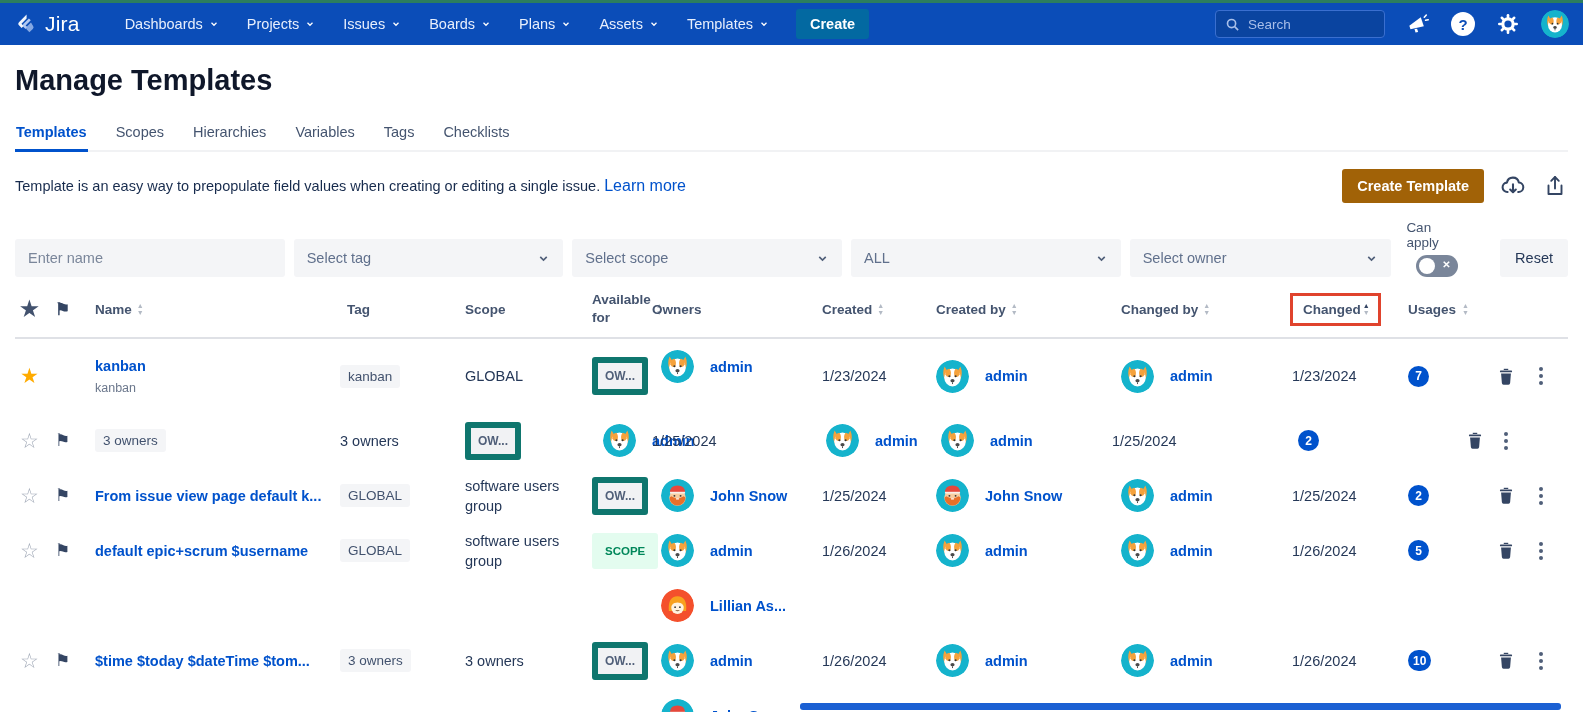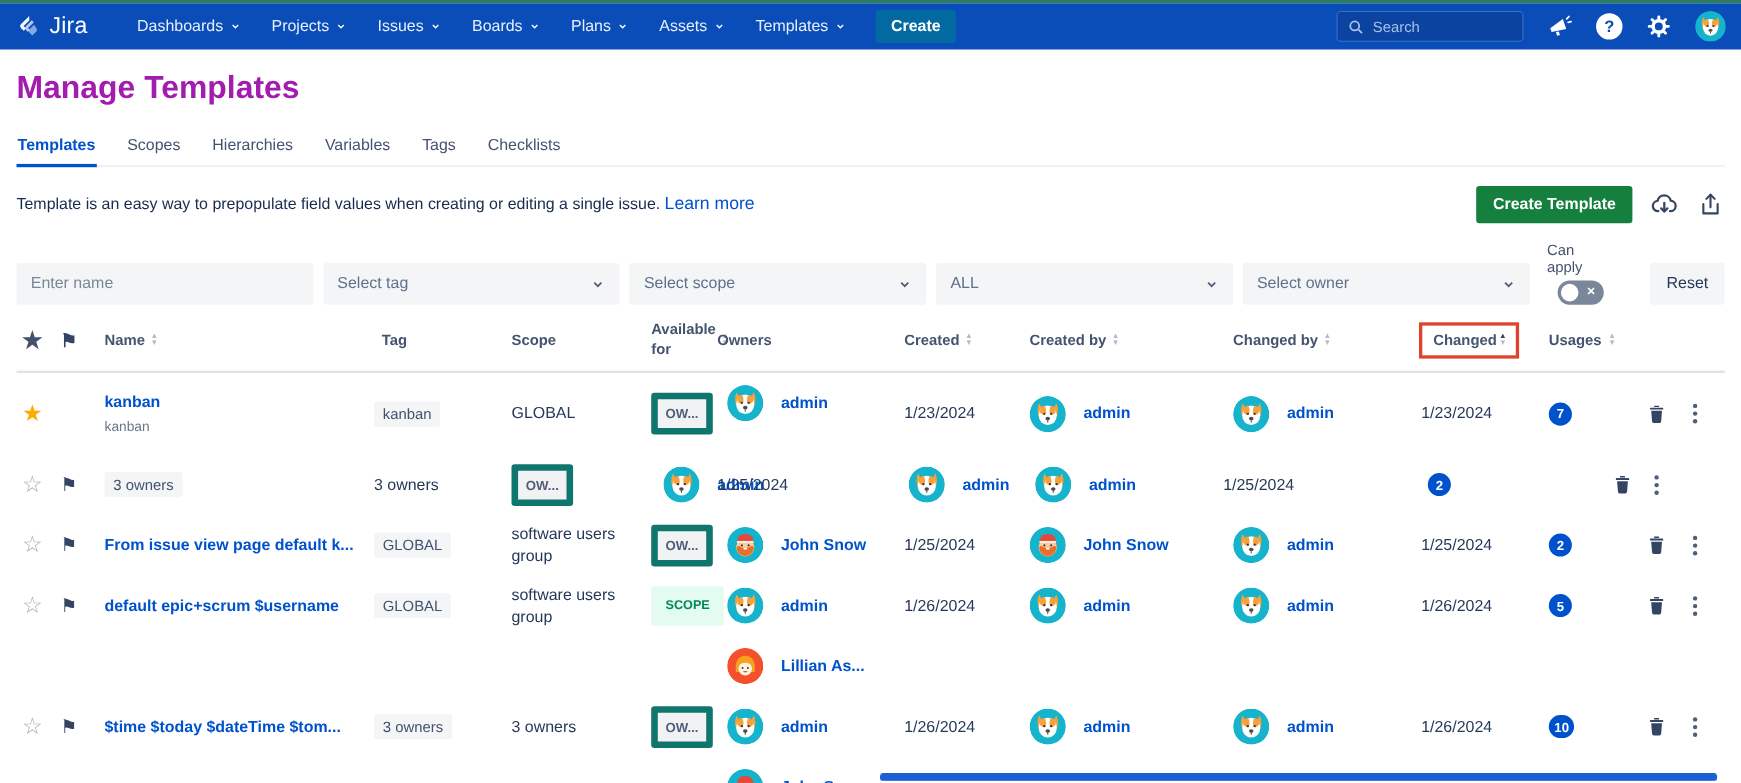--- a/index.html
+++ b/index.html
@@ -22,30 +22,30 @@
   .nav-search input { background:transparent; border:none; outline:none; color:#BCD0F5;
     font-size:13.5px; width:120px; font-family:inherit; }
   .nav-search input::placeholder { color:#A9BfEA; }
   .nav-icon { width:26px; height:26px; display:flex; align-items:center; justify-content:center; cursor:pointer; }
   .help-circle { width:24px; height:24px; border-radius:50%; background:#fff; color:#0B4DB8;
     font-weight:700; font-size:15px; display:flex; align-items:center; justify-content:center; cursor:pointer; }
   .nav-avatar { width:28px; height:28px; border-radius:50%; overflow:hidden; cursor:pointer; }
 
   
   .page { padding:0 15px; }
-  .page-title { font-size:29px; font-weight:700; color:#a21caf; margin-top:19px; }
+  .page-title { font-size:29px; font-weight:700; color:#0f172a; margin-top:19px; }
   .tabs { display:flex; gap:27px; margin-top:27px; border-bottom:2px solid #F1F2F4; }
   .tab { font-size:14.5px; color:#44546F; padding:0 1px 9px; cursor:pointer; margin-bottom:-2px; }
   .tab.active { color:#0052CC; font-weight:700; border-bottom:3px solid #0052CC; }
 
   .desc-row { display:flex; align-items:center; margin-top:17px; }
   .desc-text { font-size:14.5px; color:#172B4D; }
   .learn-more { color:#0052CC; text-decoration:none; margin-left:4px; cursor:pointer; }
   .desc-actions { margin-left:auto; display:flex; align-items:center; gap:16px; }
-  .create-template-btn { background:#15803d; color:#fff; border:none; border-radius:3px;
+  .create-template-btn { background:#a16207; color:#fff; border:none; border-radius:3px;
     font-size:14.5px; font-weight:700; padding:9px 15px; cursor:pointer; }
   .tool-icon { width:26px; height:26px; cursor:pointer; display:flex; align-items:center; justify-content:center; }
 
   
   .filters { display:flex; align-items:flex-end; gap:9px; margin-top:17px; }
   .f-input, .f-select { background:#F4F5F7; border:none; border-radius:3px; height:38px; }
   .f-input { width:270px; padding:0 13px; font-size:14.5px; color:#172B4D; font-family:inherit; outline:none; }
   .f-input::placeholder { color:#7A869A; }
   .f-select { display:flex; align-items:center; justify-content:space-between;
     padding:0 13px; cursor:pointer; }

